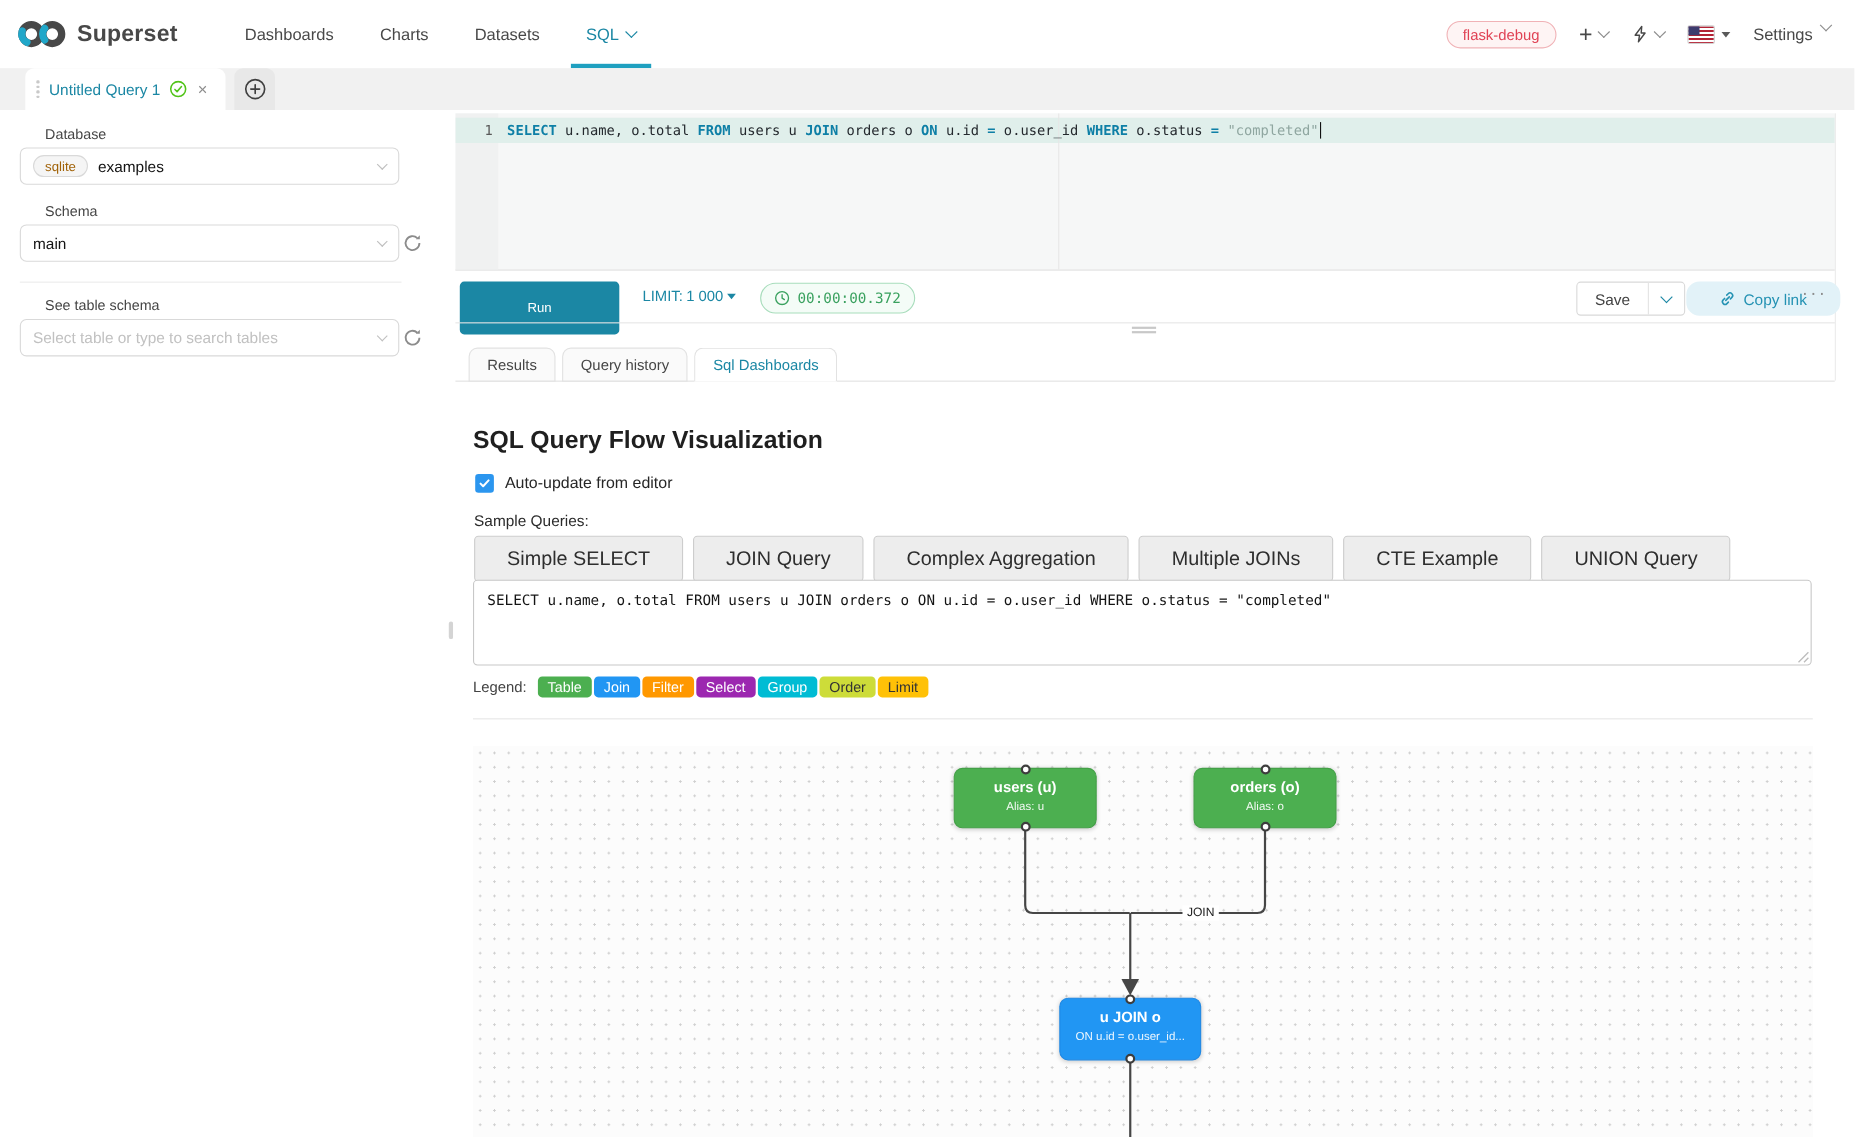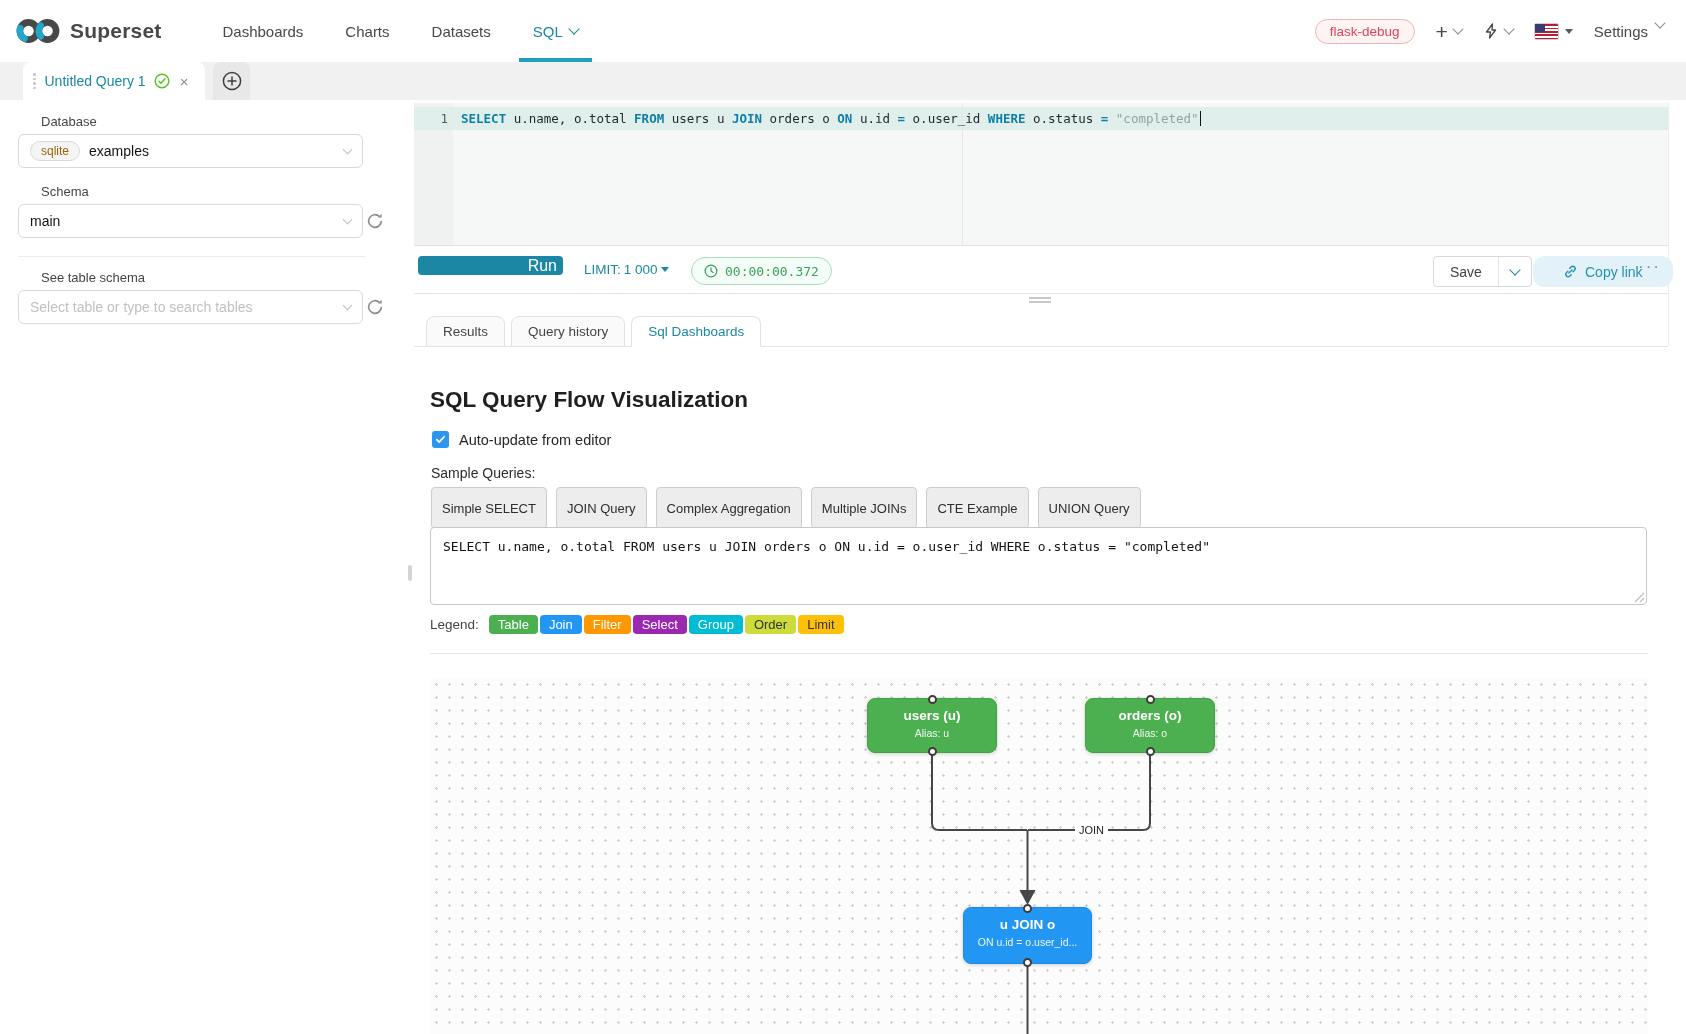--- a/index.html
+++ b/index.html
@@ -54,21 +54,21 @@
   .active-line{position:absolute;left:0;top:4px;height:23px;width:100%;background:#e0efeb;}
   .gutter-num{position:absolute;left:0;top:8px;width:34px;text-align:right;font-size:12.5px;color:#595959;}
   .print-margin{position:absolute;left:548px;top:0;width:1px;height:100%;background:#e7e7e7;}
   .code-line{position:absolute;left:47px;top:8px;white-space:pre;font-size:12.5px;color:#24292e;}
   .tok-kw{color:#0e7fa6;font-weight:700;}
   .tok-str{color:#8fa6a0;}
   .cursor{display:inline-block;width:1.5px;height:15px;background:#111;vertical-align:-3px;margin-left:1px;}
   .main-rborder{position:absolute;left:1256px;top:3px;width:1px;height:243px;background:#ececec;}
 
   
-  .run-btn{position:absolute;left:6px;top:156px;width:145px;height:19px;background:#1b87a4;border:none;border-radius:4px;color:#fff;font-size:16px;cursor:pointer;font-family:inherit;text-align:right;}
+  .run-btn{position:absolute;left:6px;top:156px;width:145px;height:48px;background:#1b87a4;border:none;border-radius:4px;color:#fff;font-size:12px;cursor:pointer;font-family:inherit;}
   .limit{position:absolute;left:172px;top:162px;display:flex;align-items:center;gap:3px;color:#1b87a4;font-size:13.5px;cursor:pointer;}
   .limit .caret-solid{border-top-color:#1b87a4;}
   .timer{position:absolute;left:279px;top:157px;height:28px;box-sizing:border-box;border:1px solid #a8ddbc;background:#f4fcf7;border-radius:15px;display:flex;align-items:center;gap:7px;padding:0 12px;color:#3aa15f;font-size:13px;}
   .save-btn{position:absolute;left:1021px;top:156px;height:31px;display:flex;align-items:stretch;border:1px solid #d9d9d9;border-radius:4px;background:#fff;box-sizing:border-box;cursor:pointer;}
   .save-main{display:flex;align-items:center;padding:0 16px;font-size:14px;color:#434343;}
   .save-caret{display:flex;align-items:center;justify-content:center;width:32px;border-left:1px solid #e3e3e3;}
   .copy-btn{position:absolute;left:1121px;top:156px;height:31px;display:flex;align-items:center;gap:7px;background:#e2f2f8;border:none;border-radius:12px;padding:0 30px;color:#2492b3;font-size:14px;cursor:pointer;font-family:inherit;}
   .more-dots{position:absolute;left:1226px;top:157px;color:#8c8c8c;font-size:17px;letter-spacing:2px;cursor:pointer;}
   .pane-divider{position:absolute;left:2px;top:193px;width:1254px;height:1px;background:#e5e5e5;}
   .pane-handle{position:absolute;left:617px;top:197px;width:22px;cursor:row-resize;}
@@ -80,21 +80,21 @@
   .rtab{height:31px;display:flex;align-items:center;padding:0 16px;border:1px solid #e2e2e2;border-radius:8px 8px 0 0;background:#fafafa;font-size:13.5px;color:#454545;cursor:pointer;box-sizing:border-box;}
   .rtab.active{background:#fff;color:#1b87a4;border-bottom-color:#fff;}
 
   
   .viz-title{position:absolute;left:18px;top:287px;font-size:22.5px;font-weight:700;color:#1f1f1f;}
   .chk-row{position:absolute;left:20px;top:331px;display:flex;align-items:center;gap:10px;cursor:pointer;}
   .chk-box{width:17px;height:17px;border-radius:3px;background:#2b96ef;display:flex;align-items:center;justify-content:center;}
   .chk-label{font-size:14.5px;color:#262626;}
   .sample-label{position:absolute;left:19px;top:365px;font-size:14px;color:#2b2b2b;}
   .sample-row{position:absolute;left:19px;top:387px;display:flex;gap:9px;}
-  .sample-btn{height:42px;padding:0 10px;background:#ededed;border:1px solid #cdcdcd;border-radius:4px;font-size:13px;color:#2e2e2e;cursor:pointer;font-family:inherit;}
+  .sample-btn{height:42px;padding:0 29px;background:#ededed;border:1px solid #cdcdcd;border-radius:4px;font-size:18px;color:#2e2e2e;cursor:pointer;font-family:inherit;}
   .query-box{position:absolute;left:18px;top:427px;width:1217px;height:78px;box-sizing:border-box;border:1px solid #c8c8c8;border-radius:4px;padding:9px 12px;font-size:13px;line-height:1.5;color:#141414;resize:none;background:#fff;}
   .grip{position:absolute;left:1222px;top:492px;width:11px;height:11px;}
   .legend-row{position:absolute;left:18px;top:515px;display:flex;align-items:center;gap:8px;}
   .legend-label{font-size:13.5px;color:#444;margin-right:2px;}
   .chip{font-size:13px;padding:2px 9px;border-radius:4px;}
   .viz-divider{position:absolute;left:18px;top:553px;width:1218px;height:1px;background:#e6e6e6;}
 
   
   .diagram{position:absolute;left:18px;top:578px;width:1218px;height:356px;background-color:#fcfcfc;
            background-image:radial-gradient(circle,#cfcfcf 1.1px,transparent 1.1px);background-size:13px 13px;overflow:hidden;}

